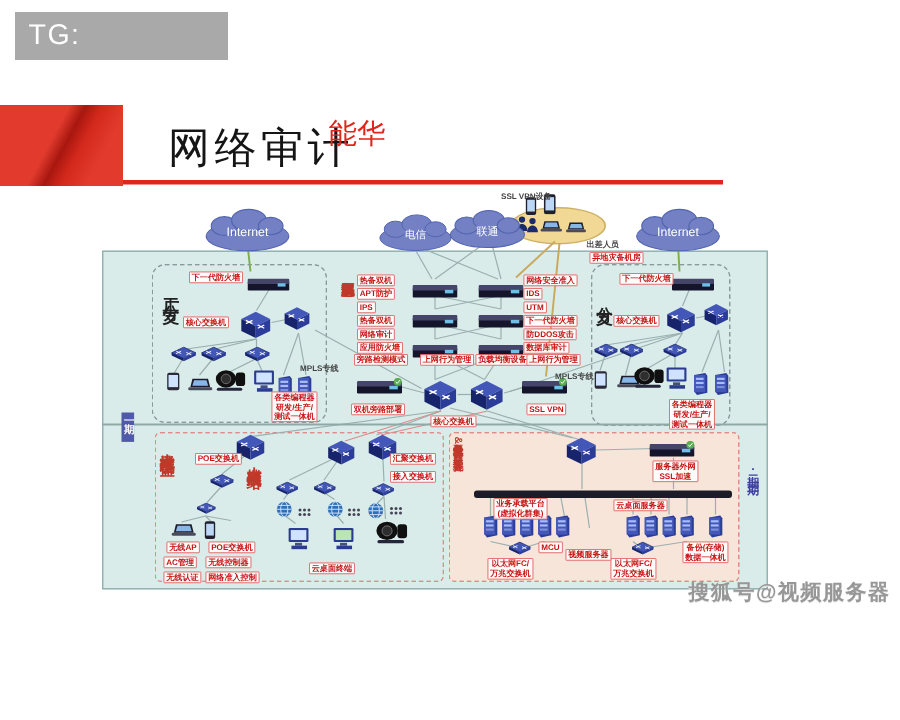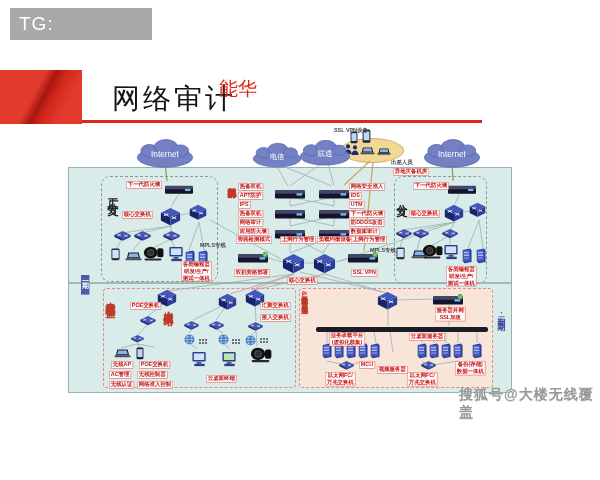--- a/index.html
+++ b/index.html
@@ -816,14 +816,14 @@
       <div class="red-label" style="left: 407px; top: 372px;">以太网FC/<br>万兆交换机</div>
       <div class="red-label" style="left: 359px; top: 361px;">MCU</div>
       <div class="red-label" style="left: 377px; top: 366px;">视频服务器</div>
       <div class="red-label" style="left: 435px; top: 307px;">服务器外网<br>SSL加速</div>
       <div class="red-label" style="left: 455px; top: 361px;">备份(存储)<br>数据一体机</div>
       <div class="btext" style="left: 334px; top: 127px;">SSL VPN设备</div>
       <div class="btext" style="left: 391px; top: 159px;">出差人员</div>
       <div class="btext" style="left: 200px; top: 242px;">MPLS专线</div>
       <div class="btext" style="left: 370px; top: 247px;">MPLS专线</div>
     </div>
-  <div class="abs" id="sohu">搜狐号@大楼无线覆盖</div>
+  <div class="abs" id="sohu">搜狐号@视频服务器</div>
 </div>
 
 </body></html>

